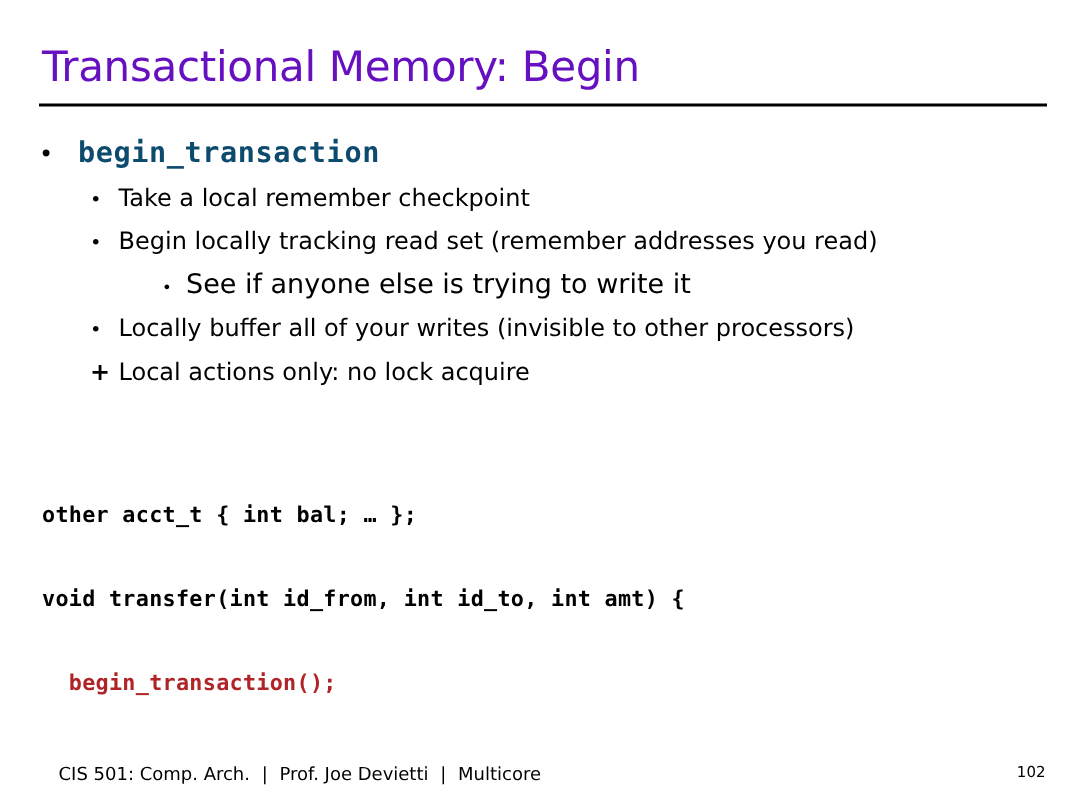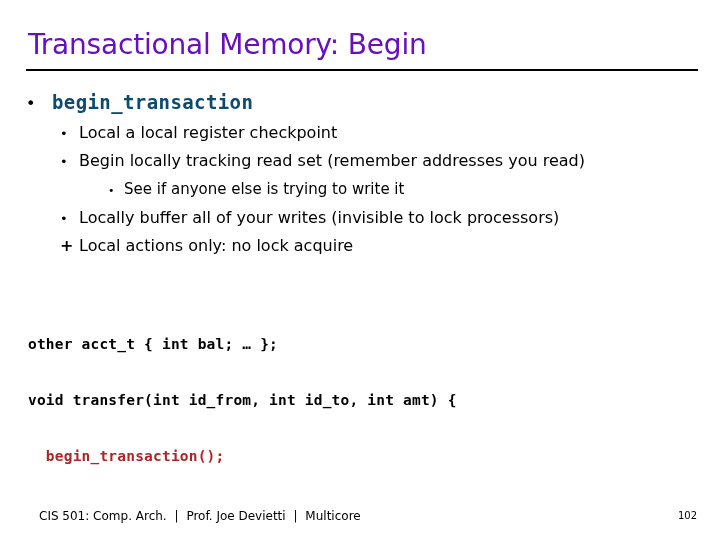--- a/index.html
+++ b/index.html
@@ -107,21 +107,21 @@
   .lvl3 {
     margin-left: 82px;
     margin-bottom: 1px;
   }
   .lvl3 .bullet-marker {
     width: 16px;
     font-size: 11px;
     line-height: 26px;
   }
   .lvl3 .bullet-text {
-    font-size: 15px;
+    font-size: 18px;
     line-height: 26px;
   }
 
   
   .lvl2.plus .bullet-marker {
     font-size: 16px;
     font-weight: bold;
   }
   .lvl2.plus .bullet-text {
     font-weight: normal;
@@ -181,36 +181,36 @@
 
   <div class="bullets">
 
     <div class="bullet-row lvl1">
       <span class="bullet-marker">•</span>
       <span class="bullet-text">begin_transaction</span>
     </div>
 
     <div class="bullet-row lvl2">
       <span class="bullet-marker">•</span>
-      <span class="bullet-text">Local a local register checkpoint</span>
+      <span class="bullet-text">Take a local remember checkpoint</span>
     </div>
 
     <div class="bullet-row lvl2">
       <span class="bullet-marker">•</span>
       <span class="bullet-text">Begin locally tracking read set (remember addresses you read)</span>
     </div>
 
     <div class="bullet-row lvl3">
       <span class="bullet-marker">•</span>
       <span class="bullet-text">See if anyone else is trying to write it</span>
     </div>
 
     <div class="bullet-row lvl2">
       <span class="bullet-marker">•</span>
-      <span class="bullet-text">Locally buffer all of your writes (invisible to lock processors)</span>
+      <span class="bullet-text">Locally buffer all of your writes (invisible to other processors)</span>
     </div>
 
     <div class="bullet-row lvl2 plus">
       <span class="bullet-marker">+</span>
       <span class="bullet-text">Local actions only: no lock acquire</span>
     </div>
 
   </div>
 
   <div class="code">

